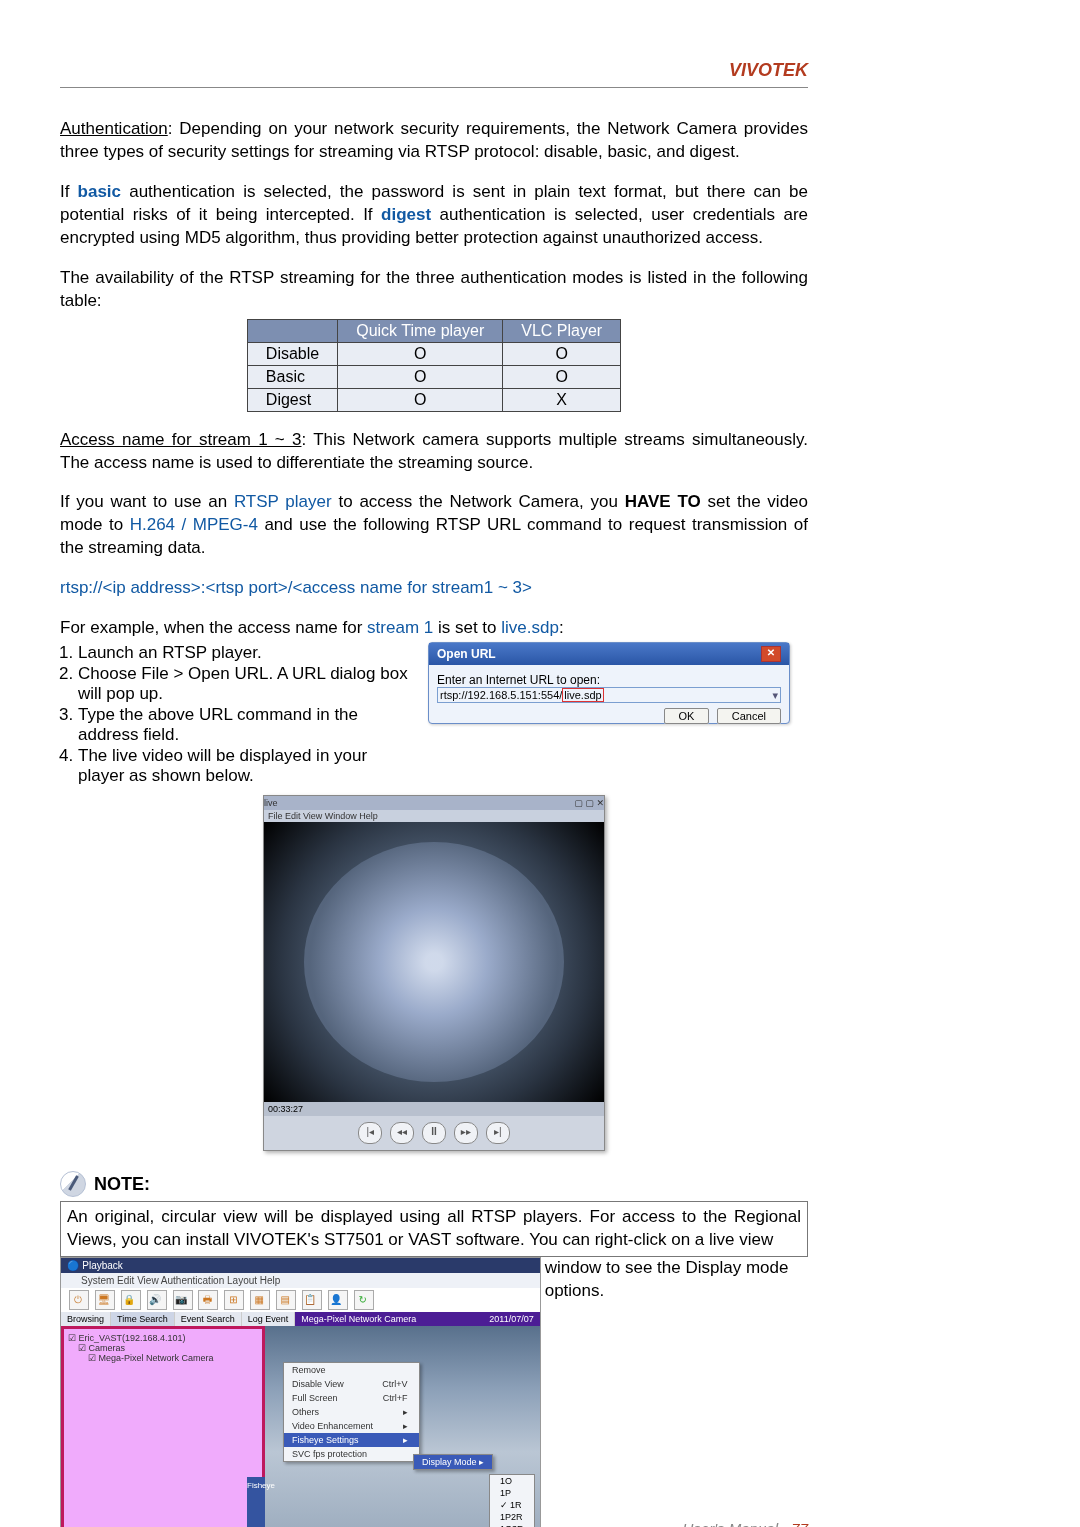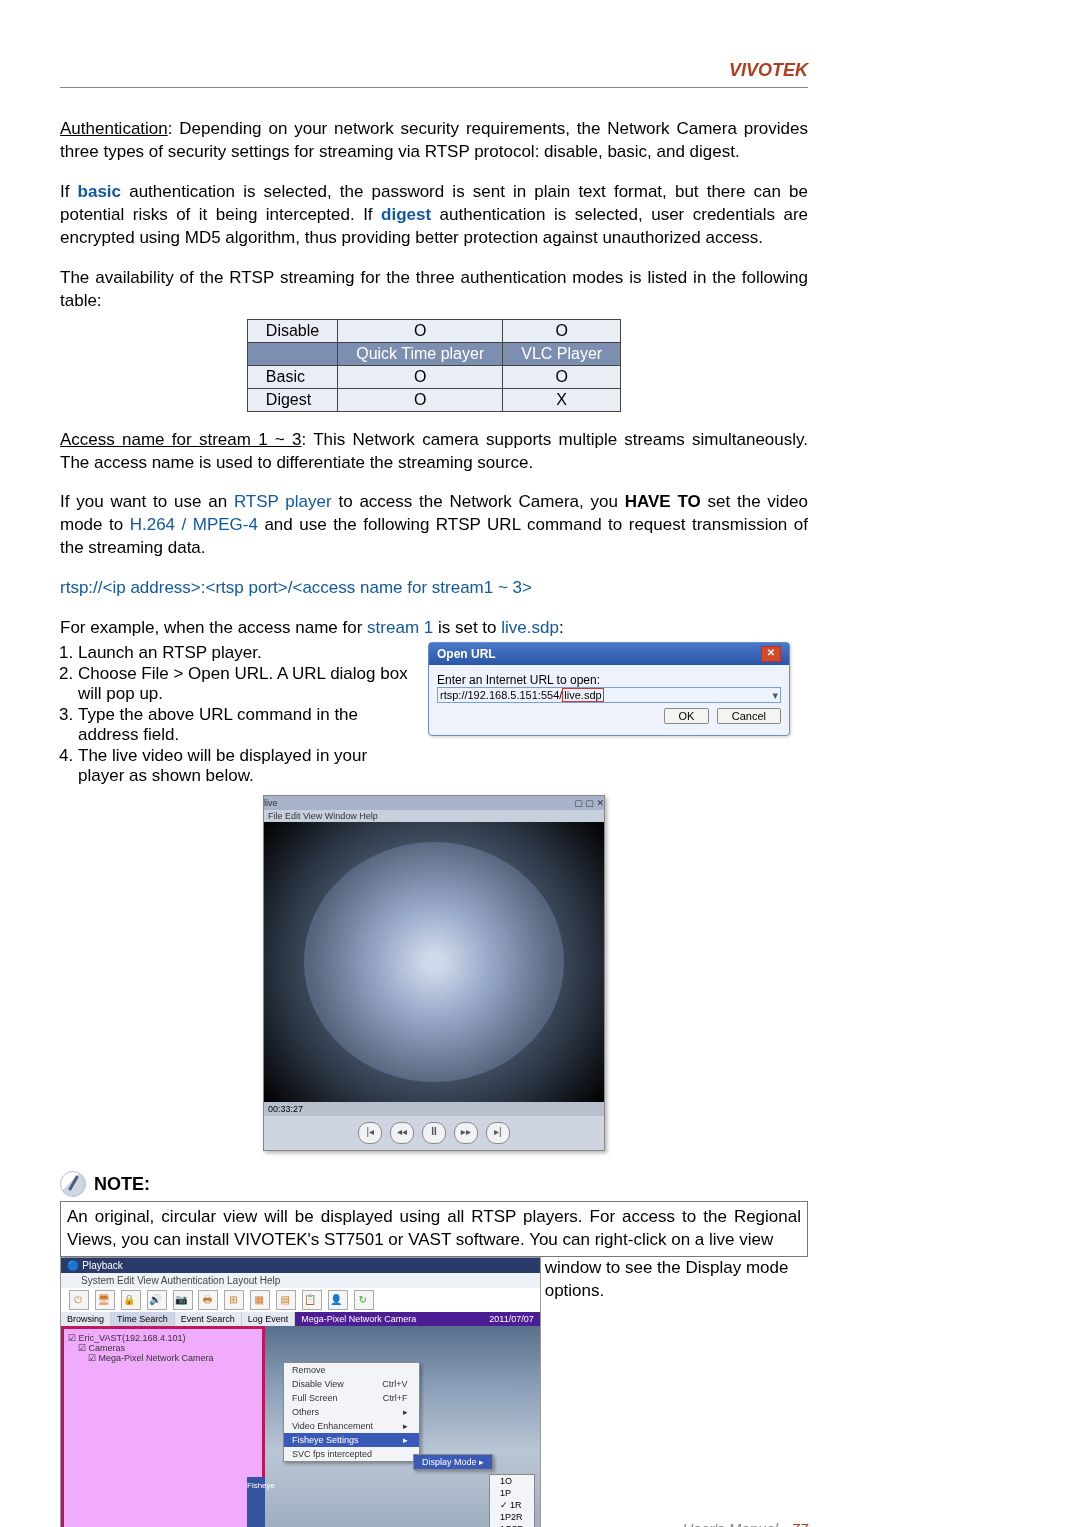--- a/index.html
+++ b/index.html
@@ -67,21 +67,21 @@
     gap: 20px;
   }
   .left-col { flex: 1; }
   .right-col { width: 380px; }
   .dialog-box {
     border: 1px solid #6a8ec9;
     background: #eef3fb;
     border-radius: 4px;
     width: 360px;
     font-size: 12px;
-    padding-bottom: 12px;
+    padding-bottom: 0;
     box-shadow: 1px 1px 3px rgba(0,0,0,0.2);
   }
   .dialog-title {
     background: linear-gradient(#4a78c8, #2a56a6);
     color: #fff;
     font-weight: bold;
     padding: 3px 8px;
     display: flex;
     justify-content: space-between;
     align-items: center;
@@ -347,29 +347,29 @@
     <span class="u">Authentication</span><span>: Depending on your network security requirements, the Network Camera provides three types of security settings for streaming via RTSP protocol: disable, basic, and digest.</span>
   </p>
   <p class="body-text">
     <span>If </span><span class="blue bold">basic</span><span> authentication is selected, the password is sent in plain text format, but there can be potential risks of it being intercepted. If </span><span class="blue bold">digest</span><span> authentication is selected, user credentials are encrypted using MD5 algorithm, thus providing better protection against unauthorized access.</span>
   </p>
   <p class="body-text">The availability of the RTSP streaming for the three authentication modes is listed in the following table:</p>
 
   <table class="compat">
     <tbody>
         <tr>
+      <th></th>
+      <th>Quick Time player</th>
+      <th>VLC Player</th>
+    </tr>
+    <tr>
           <td>Disable</td>
           <td>O</td>
           <td>O</td>
         </tr>
-    <tr>
-      <th></th>
-      <th>Quick Time player</th>
-      <th>VLC Player</th>
-    </tr>
     <tr>
           <td>Basic</td>
           <td>O</td>
           <td>O</td>
         </tr>
     <tr>
           <td>Digest</td>
           <td>O</td>
           <td>X</td>
         </tr>
@@ -504,21 +504,21 @@
               </div>
             <div class="item">
                 <span>Video Enhancement</span>
                 <span>▸</span>
               </div>
             <div class="item hl">
                 <span>Fisheye Settings</span>
                 <span>▸</span>
               </div>
             <div class="item">
-                <span>SVC fps intercepted</span>
+                <span>SVC fps protection</span>
                 <span></span>
               </div>
           </div>
           <div class="submenu">
             <div class="item hl"><span>Display Mode</span> <span>▸</span></div>
           </div>
           <div class="sub2">
             <div class="item">1O</div>
             <div class="item">1P</div>
             <div class="item">✓ 1R</div>

